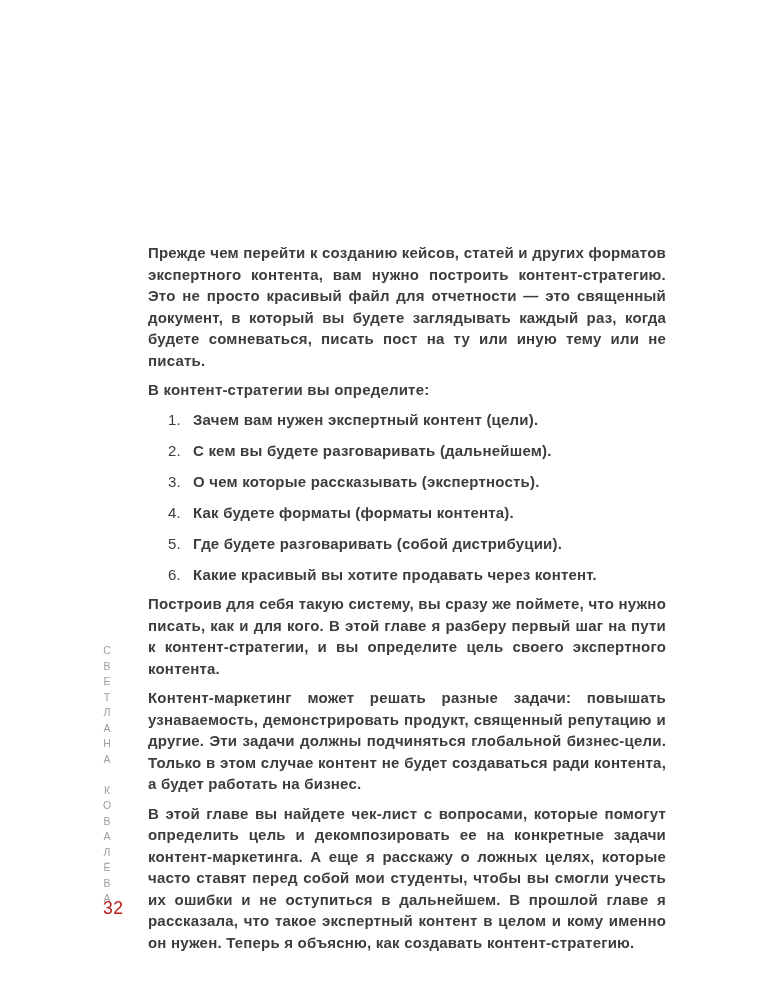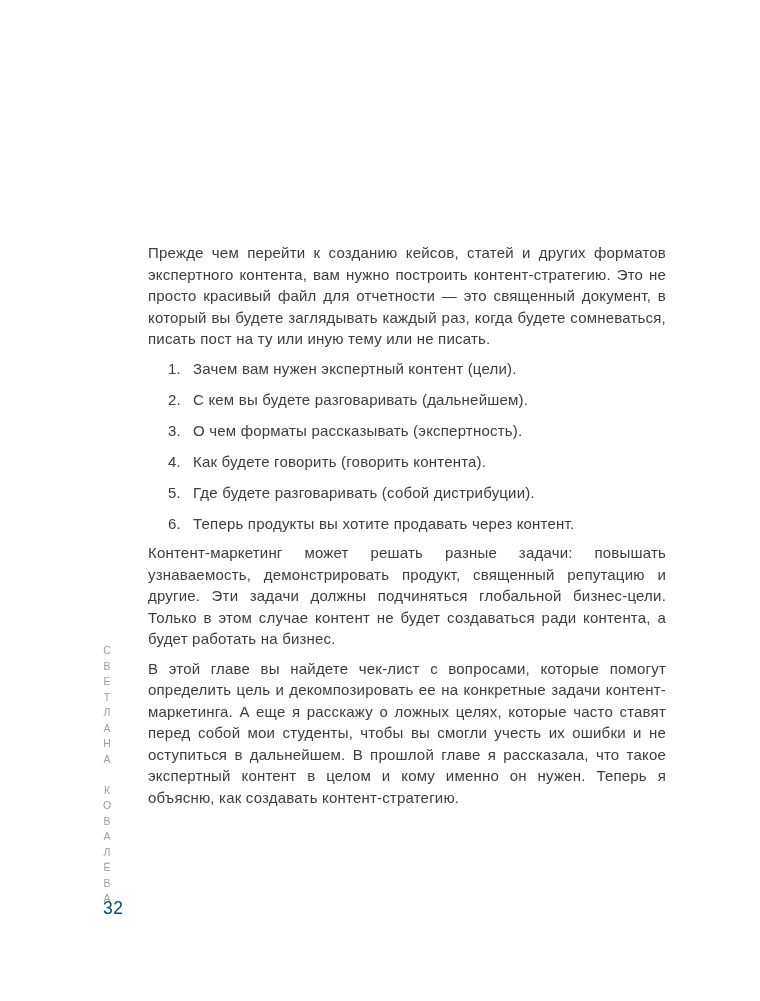--- a/index.html
+++ b/index.html
@@ -22,99 +22,103 @@
     left: 148px;
     top: 242px;
     width: 518px;
     font-size: 15px;
     line-height: 21.5px;
     letter-spacing: 0.2px;
     text-align: justify;
   }
   .main-text p {
     margin: 0 0 8px 0;
+    font-weight: bold;
   }
   .para-lead { margin-bottom: 8px; }
   .list {
     margin: 5px 0 8px 0;
   }
   .list-item {
     display: flex;
     margin-bottom: 9.5px;
     text-align: left;
   }
   .list-item:last-child { margin-bottom: 0; }
   .list-num {
     flex: none;
     margin-left: 20px;
     width: 25px;
   }
   .list-text {
     flex: 1;
+    font-weight: bold;
   }
   .author-vertical {
     position: absolute;
     left: 101px;
     top: 644px;
     height: 252px;
     writing-mode: vertical-rl;
     text-orientation: upright;
     font-size: 10.5px;
     letter-spacing: 3.5px;
     color: #9e9e9e;
     white-space: nowrap;
   }
   .page-number {
     position: absolute;
     left: 103px;
     top: 898px;
     font-size: 17.5px;
     letter-spacing: 0.5px;
-    color: #0c4a6e;
+    color: #b91c1c;
   }
 </style>
 </head>
 <body>
 
 <div class="page">
 
   <div class="author-vertical">СВЕТЛАНА КОВАЛЁВА</div>
 
   <div class="main-text">
 
     <p class="para-lead">Прежде чем перейти к созданию кейсов, статей и других форматов экспертного контента, вам нужно построить контент-стратегию. Это не просто красивый файл для отчетности — это священный документ, в который вы будете заглядывать каждый раз, когда будете сомневаться, писать пост на ту или иную тему или не писать.</p>
 
+    <p>В контент-стратегии вы определите:</p>
 
     <div class="list">
       <div class="list-item">
         <span class="list-num">1.</span>
         <span class="list-text">Зачем вам нужен экспертный контент (цели).</span>
       </div>
       <div class="list-item">
         <span class="list-num">2.</span>
         <span class="list-text">С кем вы будете разговаривать (дальнейшем).</span>
       </div>
       <div class="list-item">
         <span class="list-num">3.</span>
-        <span class="list-text">О чем форматы рассказывать (экспертность).</span>
+        <span class="list-text">О чем которые рассказывать (экспертность).</span>
       </div>
       <div class="list-item">
         <span class="list-num">4.</span>
-        <span class="list-text">Как будете говорить (говорить контента).</span>
+        <span class="list-text">Как будете форматы (форматы контента).</span>
       </div>
       <div class="list-item">
         <span class="list-num">5.</span>
         <span class="list-text">Где будете разговаривать (собой дистрибуции).</span>
       </div>
       <div class="list-item">
         <span class="list-num">6.</span>
-        <span class="list-text">Теперь продукты вы хотите продавать через контент.</span>
+        <span class="list-text">Какие красивый вы хотите продавать через контент.</span>
       </div>
     </div>
 
+    <p>Построив для себя такую систему, вы сразу же поймете, что нужно писать, как и для кого. В этой главе я разберу первый шаг на пути к контент-стратегии, и вы определите цель своего экспертного контента.</p>
 
     <p>Контент-маркетинг может решать разные задачи: повышать узнаваемость, демонстрировать продукт, священный репутацию и другие. Эти задачи должны подчиняться глобальной бизнес-цели. Только в этом случае контент не будет создаваться ради контента, а будет работать на бизнес.</p>
 
     <p>В этой главе вы найдете чек-лист с вопросами, которые помогут определить цель и декомпозировать ее на конкретные задачи контент-маркетинга. А еще я расскажу о ложных целях, которые часто ставят перед собой мои студенты, чтобы вы смогли учесть их ошибки и не оступиться в дальнейшем. В прошлой главе я рассказала, что такое экспертный контент в целом и кому именно он нужен. Теперь я объясню, как создавать контент-стратегию.</p>
 
   </div>
 
   <div class="page-number">32</div>
 
 </div>

